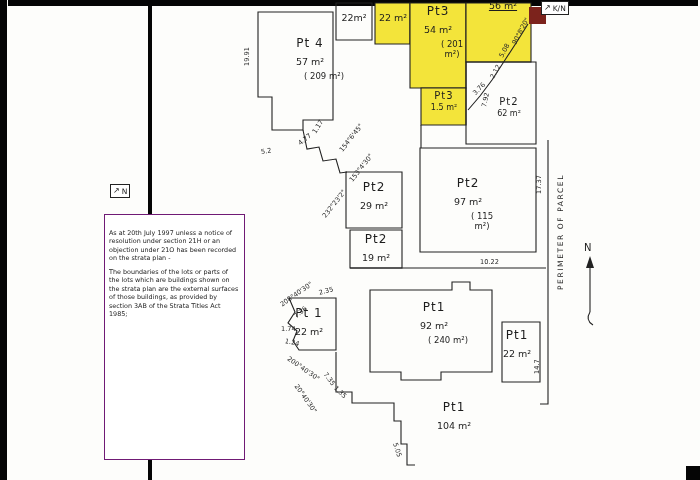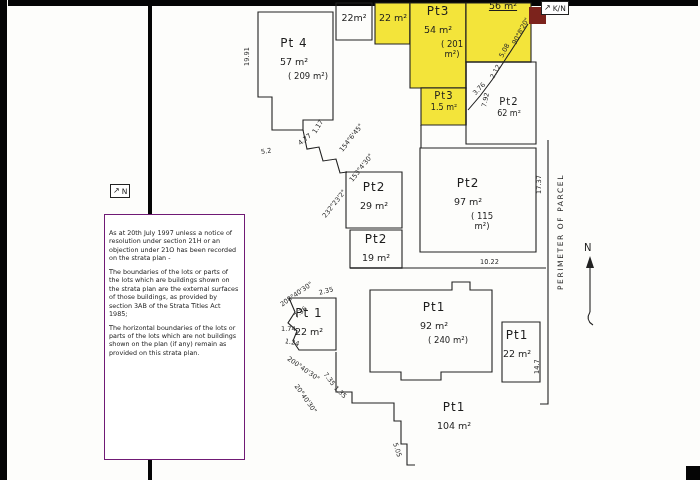--- a/index.html
+++ b/index.html
@@ -80,36 +80,35 @@
     <path d="M421,125 L421,148"></path>
 
     <line x1="590" y1="312" x2="590" y2="266"></line>
     <polygon points="586,268 594,268 590,256" fill="#222" stroke="none"></polygon>
     <path d="M590,312 Q585,320 593,325"></path>
   </svg>
 
   <div class="notes">
     <p>As at 20th July 1997 unless a notice of resolution under section 21H or an objection under 21O has been recorded on the strata plan -</p>
     <p>The boundaries of the lots or parts of the lots which are buildings shown on the strata plan are the external surfaces of those buildings, as provided by section 3AB of the Strata Titles Act 1985;</p>
-    <p>The horizontal boundaries of the lots or parts of the lots which are not buildings shown on the plan (if any) remain as provided on this strata plan.</p>
   </div>
 
   <div class="nbox" style="left:110px;top:184px;">
     <span class="glyph">↗</span>
     <span>N</span>
   </div>
   <div class="nbox" style="left:541px;top:1px;">
     <span class="glyph">↗</span>
     <span>K/N</span>
   </div>
   <span class="nlabel" style="left:584px;top:242px;">N</span>
 
   <div class="perimeter">PERIMETER OF PARCEL</div>
 
-  <div class="lot" style="left:252px;top:36px;width:84px;">
+  <div class="lot" style="left:268px;top:36px;width:84px;">
     <span class="nm">Pt 4</span>
     <span class="ar">57 m²</span>
     <span class="tot">( 209 m²)</span>
   </div>
   <div class="lot" style="left:336px;top:12px;width:36px;">
     <span class="ar">22m²</span>
   </div>
   <div class="lot" style="left:376px;top:12px;width:34px;">
     <span class="ar">22 m²</span>
   </div>

